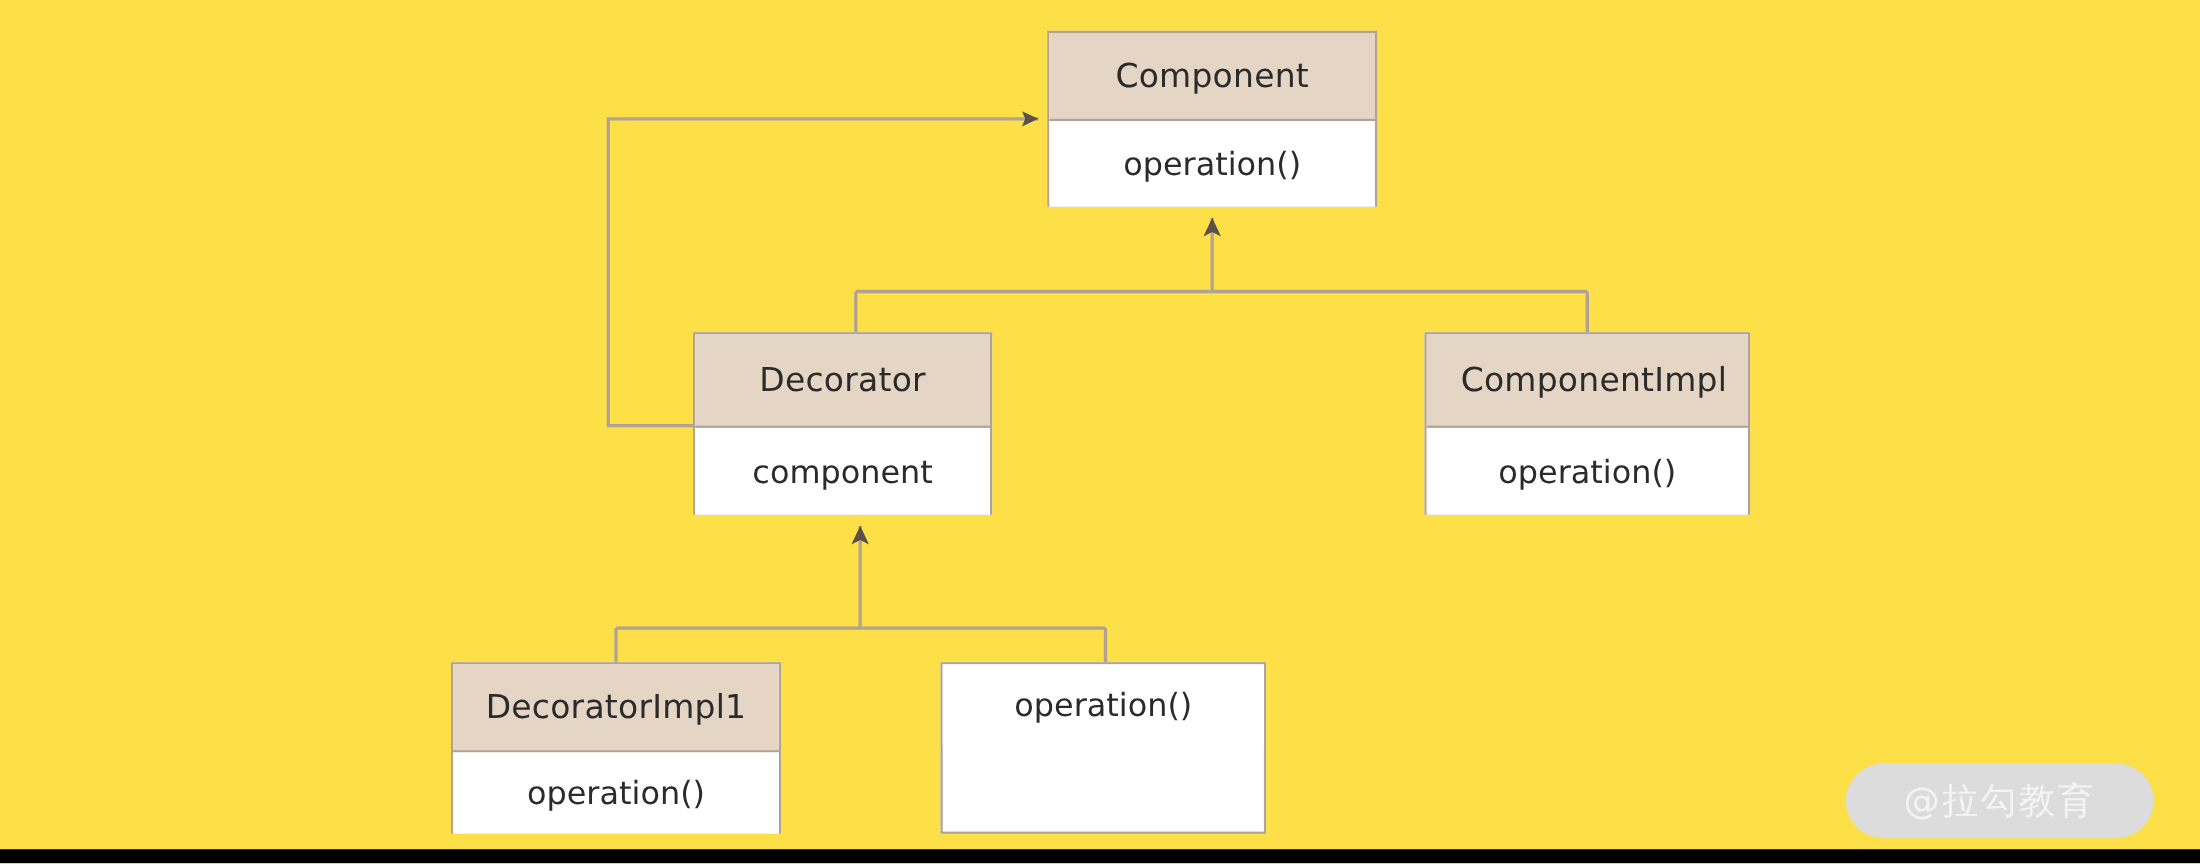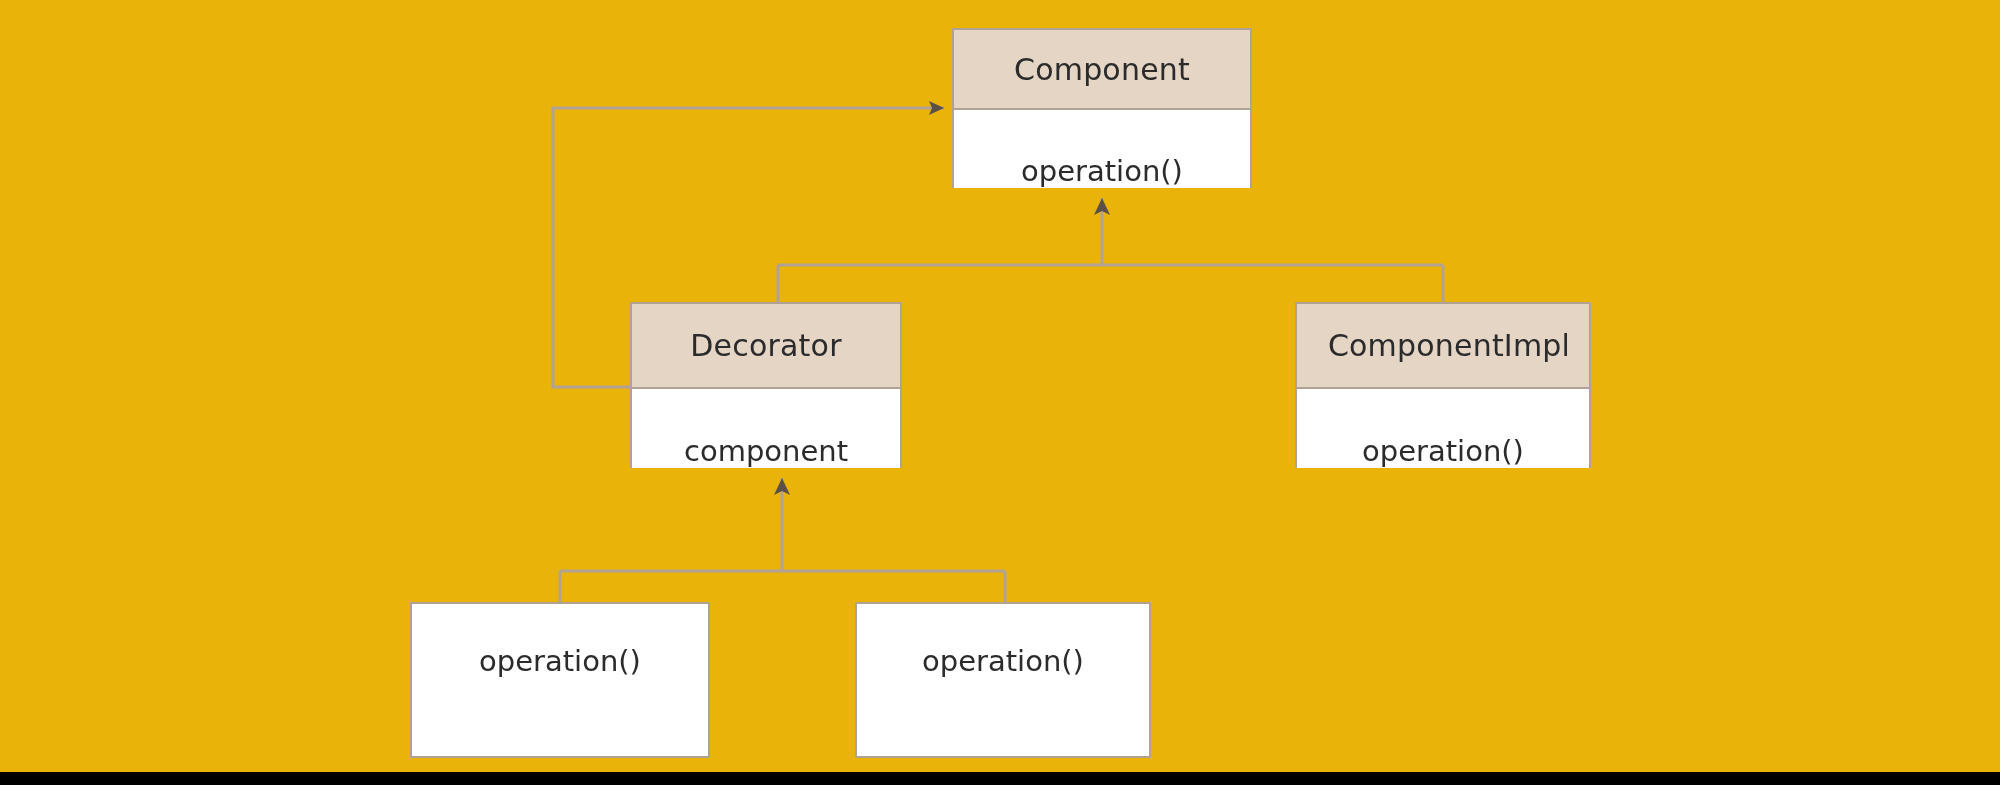--- a/index.html
+++ b/index.html
@@ -8,21 +8,21 @@
     padding: 0;
     background: #ffffff;
   }
   body {
     font-family: "DejaVu Sans", "Liberation Sans", sans-serif;
   }
   #canvas {
     position: relative;
     width: 2000px;
     height: 785px;
-    background: #eab308;
+    background: #fde047;
     overflow: hidden;
   }
   #diagram-svg {
     position: absolute;
     left: 0;
     top: 0;
     width: 2000px;
     height: 785px;
   }
   .uml-class {
@@ -39,21 +39,21 @@
     align-items: center;
     justify-content: center;
     color: #2b2b2b;
     font-size: 30px;
     letter-spacing: 0.2px;
   }
   .uml-body {
     box-sizing: border-box;
     background: #ffffff;
     display: flex;
-    align-items: flex-end;
+    align-items: center;
     justify-content: center;
     color: #2b2b2b;
     font-size: 29px;
   }
   .uml-compartment-list {
     width: 100%;
     text-align: center;
   }
   #watermark {
     position: absolute;
@@ -129,27 +129,33 @@
   <div class="uml-class" style="left:1295px; top:302px; width:296px; height:166px;">
     <div class="uml-header" style="height:85px;padding-left:12px;">
       <span>ComponentImpl</span>
     </div>
     <div class="uml-body" style="height:79px;">
       <div class="uml-compartment-list">operation()</div>
     </div>
   </div>
 
   <div class="uml-class" style="left:410px; top:602px; width:300px; height:156px;">
+    <div class="uml-header" style="height:80px;">
+      <span>DecoratorImpl1</span>
+    </div>
     <div class="uml-body" style="height:74px;">
       <div class="uml-compartment-list">operation()</div>
     </div>
   </div>
 
   <div class="uml-class" style="left:855px; top:602px; width:296px; height:156px;">
     <div class="uml-body" style="height:74px;">
       <div class="uml-compartment-list">operation()</div>
     </div>
   </div>
 
+  <div id="watermark" style="left:1678px; top:694px; width:280px; height:68px;">
+    <span>@拉勾教育</span>
+  </div>
 
   <div id="bottom-bar" style="top:772px; height:13px;"></div>
 
 </div>
 
 </body></html>

